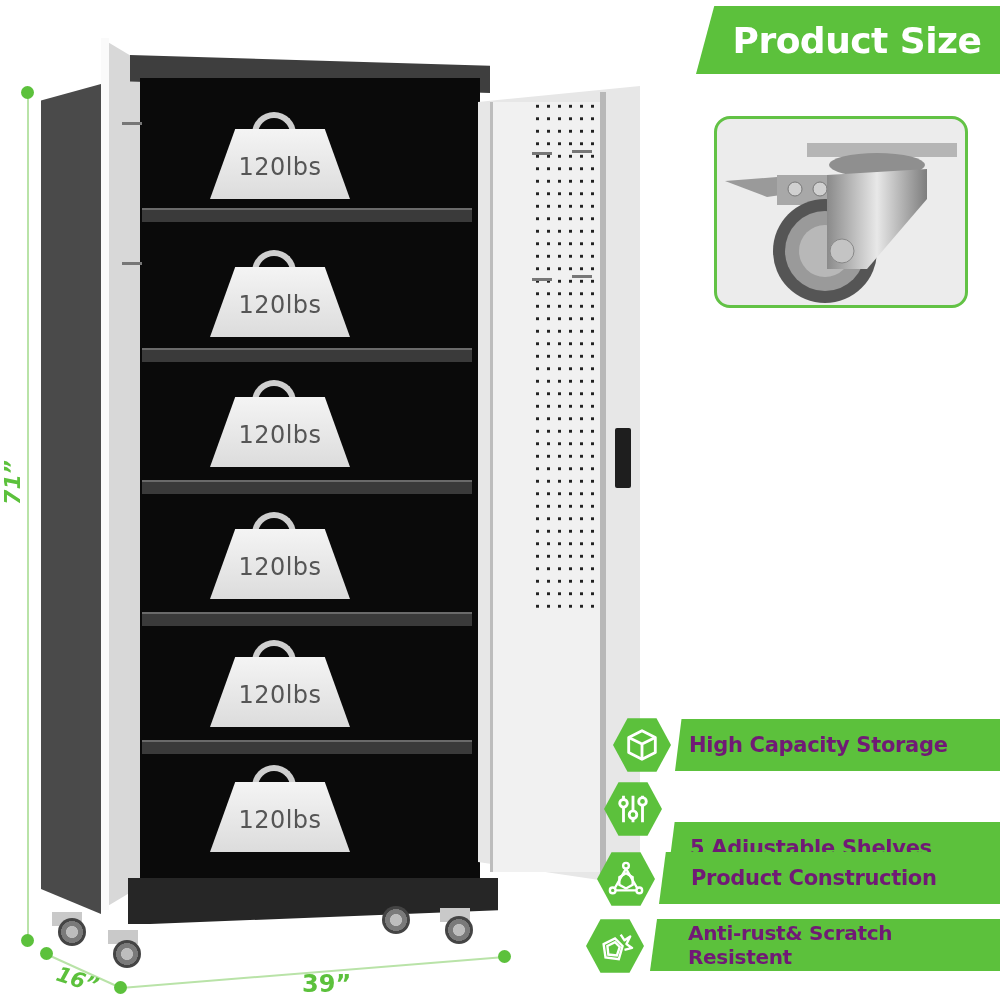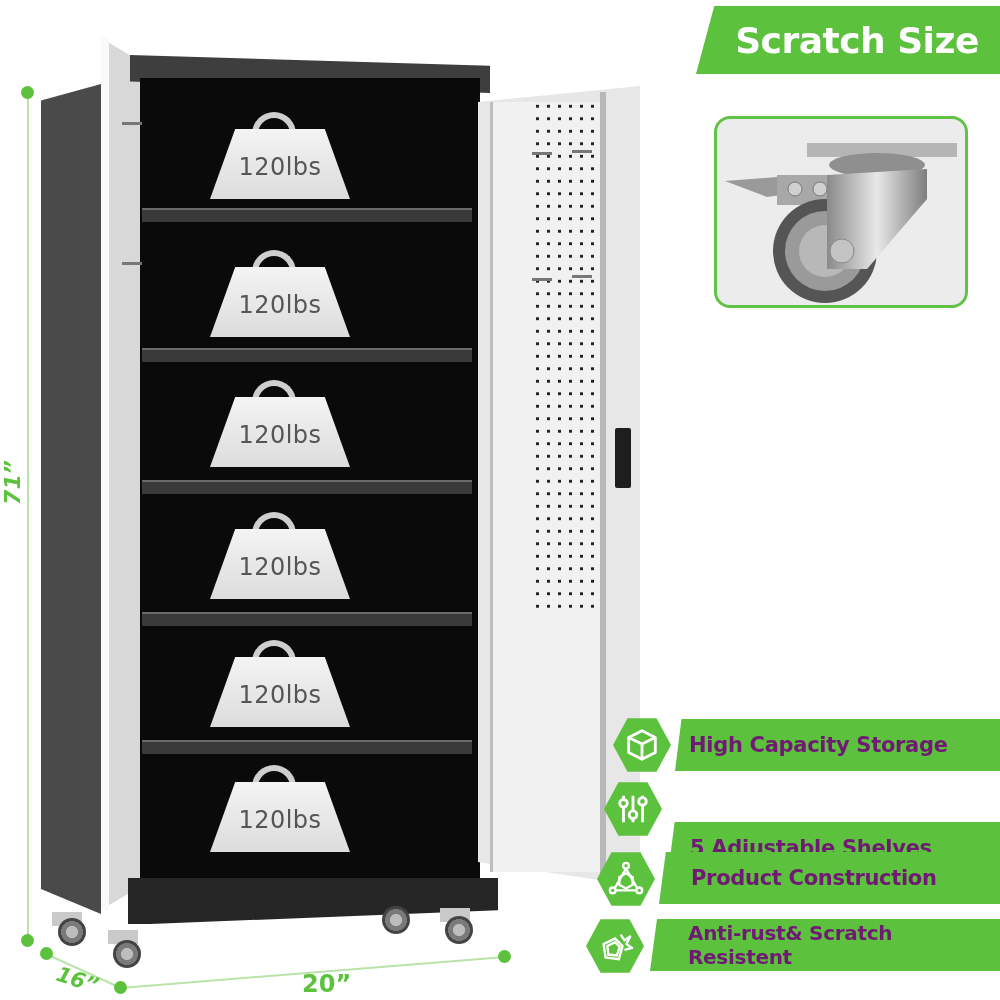--- a/index.html
+++ b/index.html
@@ -49,21 +49,21 @@
 
   
   .feat-bar{height:52px;background:#5cc13c;display:flex;align-items:center;color:#701a75;font-weight:bold;font-size:21px;box-sizing:border-box;letter-spacing:-0.3px;}
   .hex{width:58px;height:58px;background:#5cc13c;clip-path:polygon(25% 4%,75% 4%,100% 50%,75% 96%,25% 96%,0 50%);display:flex;align-items:center;justify-content:center;}
   .hex svg{width:38px;height:38px;}
 </style>
 </head>
 <body>
 
 <div class="abs title-banner"></div>
-<div class="abs title-text">Scratch Size</div>
+<div class="abs title-text">Product Size</div>
 
 <div class="abs caster-box">
   <svg width="248" height="186" viewBox="0 0 248 186">
     <defs>
       <linearGradient id="metal" x1="0" x2="1">
           <stop offset="0" stop-color="#8a8a8a"></stop>
           <stop offset="0.5" stop-color="#e8e8e8"></stop>
           <stop offset="1" stop-color="#7d7d7d"></stop>
         </linearGradient>
     </defs>
@@ -159,21 +159,21 @@
 <div class="abs dim-label" style="left:-10px;top:470px;font-size:22px;transform:rotate(-90deg);">71”</div>
 
 <svg class="abs" style="left:0;top:940px" width="520" height="60">
   <line x1="46" y1="14" x2="121" y2="48" stroke="#b9e3a8" stroke-width="2"></line>
   <line x1="121" y1="48" x2="505" y2="17" stroke="#b9e3a8" stroke-width="2"></line>
 </svg>
 <div class="abs dot" style="left:40px;top:947px"></div>
 <div class="abs dot" style="left:114px;top:981px"></div>
 <div class="abs dot" style="left:498px;top:950px"></div>
 <div class="abs dim-label" style="left:56px;top:968px;font-size:21px;transform:rotate(18deg);">16”</div>
-<div class="abs dim-label" style="left:302px;top:970px;font-size:24px;font-style:normal;">20”</div>
+<div class="abs dim-label" style="left:302px;top:970px;font-size:24px;font-style:normal;">39”</div>
 
 <div class="abs feat-bar" style="left:675px;top:719px;width:325px;padding-left:14px;clip-path:polygon(2% 0,100% 0,100% 100%,0 100%);">
   <span>High Capacity Storage</span>
 </div>
 <div class="abs hex" style="left:613px;top:716px">
   <svg viewBox="0 0 40 40" fill="none" stroke="#fff" stroke-width="3" stroke-linejoin="round">
       <path d="M20 5 L34 12 L34 28 L20 35 L6 28 L6 12 Z"></path>
       <path d="M6 12 L20 19 L34 12 M20 19 L20 35"></path>
     </svg>
 </div>

